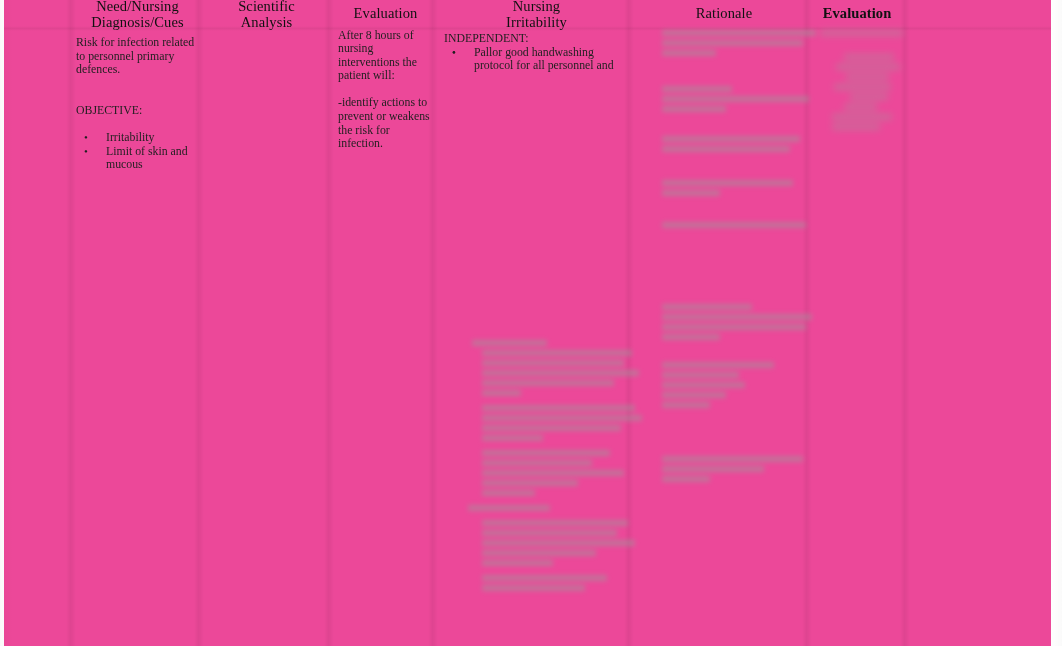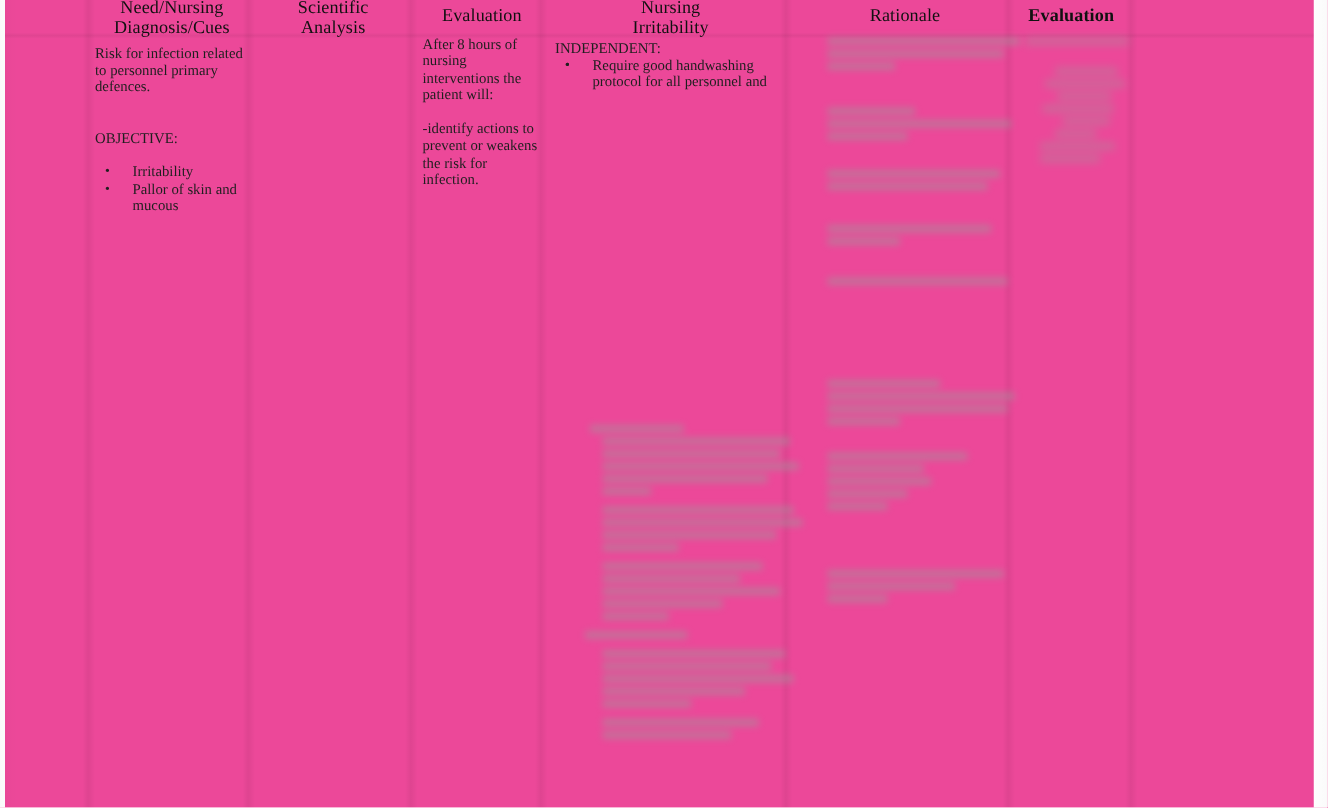--- a/index.html
+++ b/index.html
@@ -157,21 +157,21 @@
         <div class="spacer-line"></div>
         <div class="para">OBJECTIVE:</div>
         <div class="spacer-line"></div>
         <ul class="bullets">
           <li>
             <span class="bullet-dot">•</span>
             <span>Irritability</span>
           </li>
           <li>
             <span class="bullet-dot">•</span>
-            <span>Pallor of skin and mucous</span>
+            <span>Limit of skin and mucous</span>
           </li>
         </ul>
       </div>
     </div>
 
     <div class="col" style="left:201px; width:123px;">
       <div class="col-head" style="margin-top:-1px;">Scientific
 Analysis</div>
     </div>
 
@@ -188,21 +188,21 @@
       <div class="col-head" style="margin-top:-1px;">Nursing
 Irritability</div>
       <div class="col-body" style="margin-top:2px;">
         <div class="para">INDEPENDENT:</div>
         <ul class="bullets">
           <li>
             <span class="bullet-dot">•</span>
           </li>
           <li>
             <span class="bullet-dot">•</span>
-            <span>Require good handwashing protocol for all personnel and</span>
+            <span>Pallor good handwashing protocol for all personnel and</span>
           </li>
         </ul>
       </div>
 
       <div class="soft-wrap" style="position:absolute; left:0; top:340px; width:178px;">
         <div class="ghost-block">
           <div class="ghost-line" style="width:42%; margin-left:28px;"></div>
           <div class="ghost-line" style="width:84%; margin-left:38px;"></div>
           <div class="ghost-line" style="width:80%; margin-left:38px;"></div>
           <div class="ghost-line" style="width:88%; margin-left:38px;"></div>

